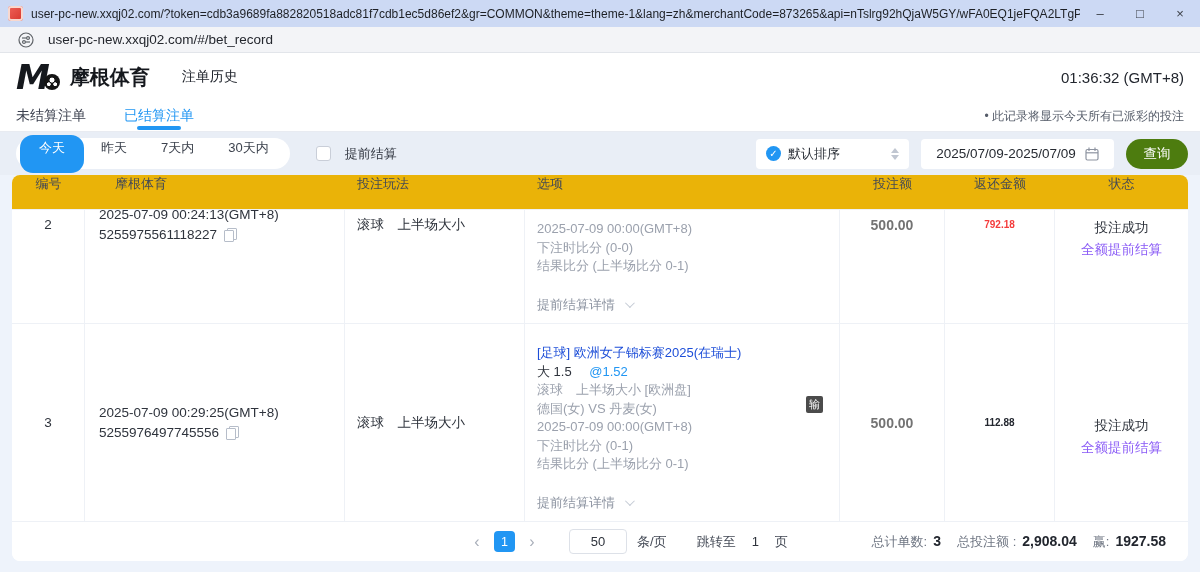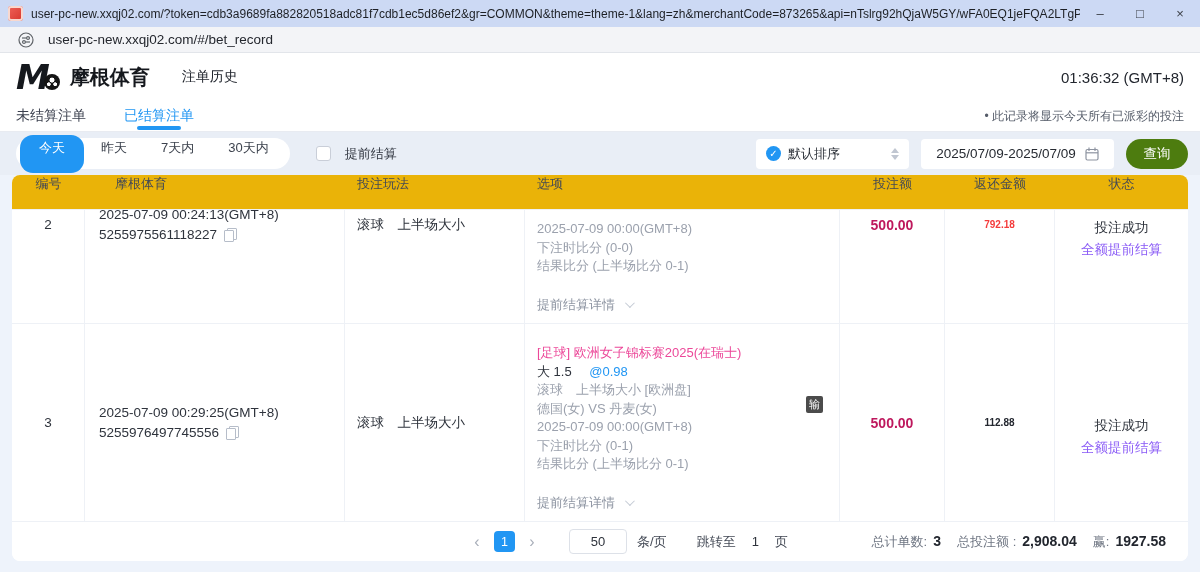--- a/index.html
+++ b/index.html
@@ -73,27 +73,27 @@
   .td:last-child { border-right:none; }
   .td-no { width:73px; display:flex; align-items:center; justify-content:center; font-size:13.5px; color:#2e333c; }
   .td-detail { width:260px; display:flex; flex-direction:column; justify-content:center; padding-left:14px; font-size:13.5px; color:#2e333c; line-height:20px; }
   .id-line { display:flex; align-items:center; }
   .copy-ic { position:relative; display:inline-block; width:13px; height:14px; margin-left:7px; }
   .copy-ic::after { content:""; position:absolute; right:0; top:0; width:8px; height:10px; border:1px solid #b6bdc9; border-radius:1px; background:#fff; }
   .copy-ic::before { content:""; position:absolute; left:0; bottom:0; width:8px; height:10px; border:1px solid #b6bdc9; border-radius:1px; background:#fff; z-index:1; }
   .td-play { width:180px; display:flex; align-items:center; padding-left:12px; font-size:13.5px; color:#2e333c; }
   .td-opt { width:315px; padding:20px 12px 0; position:relative; font-size:13px; color:#9ba1ad; line-height:18.5px; }
   .opt-hidden-spacer { height:74px; }
-  .opt-league { color:#ec4899; }
+  .opt-league { color:#1d4ed8; }
   .opt-pick { color:#2e333c; }
   .opt-odds { color:#2196f3; margin-left:14px; }
   .opt-link { color:#8e95a2; margin-top:20px; display:flex; align-items:center; }
   .chev { display:inline-block; width:7px; height:7px; border-right:1.5px solid #c5cbd5; border-bottom:1.5px solid #c5cbd5; transform:rotate(45deg) translateY(-2px); margin-left:10px; }
   .lose-badge { position:absolute; right:16px; top:72px; width:17px; height:17px; background:#4b4b4b; color:#fff; font-size:11px; line-height:17px; text-align:center; border-radius:2px; }
-  .td-amt { width:105px; display:flex; align-items:center; justify-content:center; font-weight:bold; font-size:14px; color:#be185d; }
+  .td-amt { width:105px; display:flex; align-items:center; justify-content:center; font-weight:bold; font-size:14px; color:#737373; }
   .td-ret { width:110px; display:flex; align-items:center; justify-content:center; font-weight:bold; font-size:10px; color:#22262e; }
   .td-ret.red { color:#f43b3b; }
   .td-status { flex:1; display:flex; flex-direction:column; align-items:center; justify-content:center; gap:4px; font-size:13.5px; }
   .status-txt { color:#2e333c;margin-top:28px; }
   .status-link { color:#8b5cf6; }
   
   .tfoot { height:39px; display:flex; align-items:center; background:#fff; }
   .pager { display:flex; align-items:center; margin-left:452px; }
   .pg-arrow { width:26px; text-align:center; color:#a9afba; font-size:16px; }
   .pg-num { width:21px; height:21px; border-radius:4px; background:#2196f3; color:#fff; font-size:12.5px; display:flex; align-items:center; justify-content:center; margin:0 4px; }
@@ -238,21 +238,21 @@
         <div class="id-line">
           <span>5255976497745556</span>
           <span class="copy-ic"></span>
         </div>
       </div>
       <div class="td td-play">滚球　上半场大小</div>
       <div class="td td-opt">
         <div class="opt-league">[足球] 欧洲女子锦标赛2025(在瑞士)</div>
         <div>
           <span class="opt-pick">大 1.5</span>
-          <span class="opt-odds">@0.98</span>
+          <span class="opt-odds">@1.52</span>
         </div>
         <div>滚球　上半场大小 [欧洲盘]</div>
         <div>德国(女) VS 丹麦(女)</div>
         <div>2025-07-09 00:00(GMT+8)</div>
         <div>下注时比分 (0-1)</div>
         <div>结果比分 (上半场比分 0-1)</div>
         <div class="opt-link">
           <span>提前结算详情</span>
           <i class="chev"></i>
         </div>

